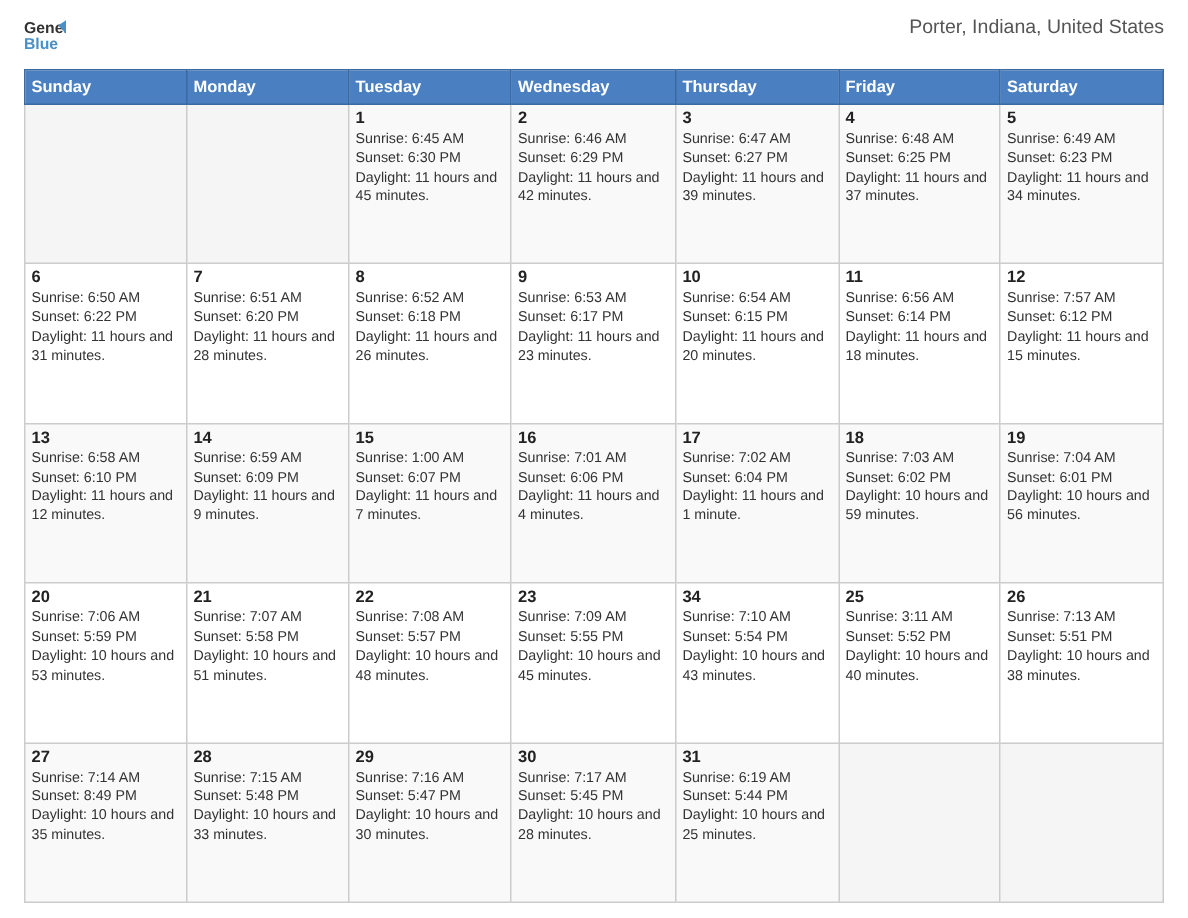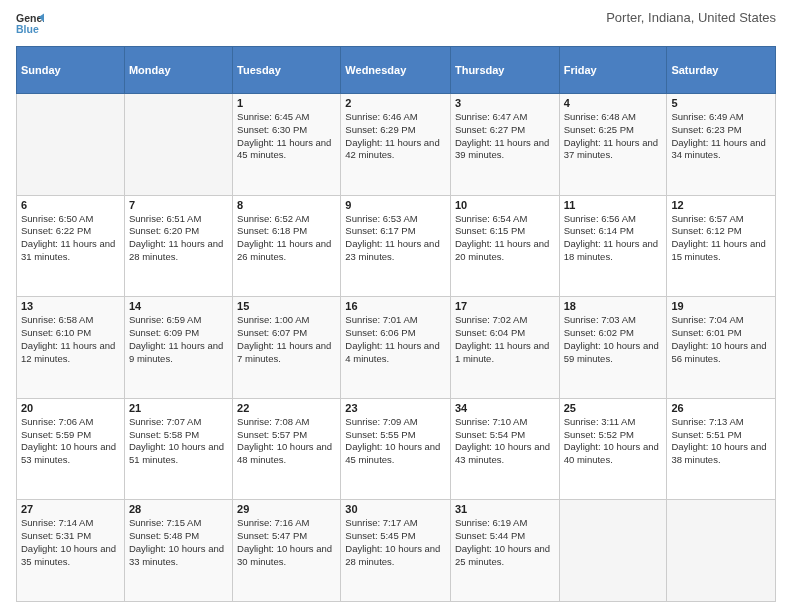--- a/index.html
+++ b/index.html
@@ -46,21 +46,21 @@
     }
     .calendar {
       flex: 1;
       border-collapse: collapse;
       width: 100%;
       font-size: 10px;
     }
     .calendar th {
       background-color: #4a7fc1;
       color: #fff;
-      padding: 17px 4px;
+      padding: 5px 4px;
       text-align: left;
       font-size: 11px;
       font-weight: bold;
       border: 1px solid #3a6aa0;
     }
     .calendar td {
       border: 1px solid #ccc;
       padding: 3px 4px;
       vertical-align: top;
       width: 113px;
@@ -189,21 +189,21 @@
 Daylight: 11 hours and 20 minutes.</div>
           </td>
           <td>
             <span class="day-number">11</span>
             <div class="day-info">Sunrise: 6:56 AM
 Sunset: 6:14 PM
 Daylight: 11 hours and 18 minutes.</div>
           </td>
           <td>
             <span class="day-number">12</span>
-            <div class="day-info">Sunrise: 6:57 AM
+            <div class="day-info">Sunrise: 7:57 AM
 Sunset: 6:12 PM
 Daylight: 11 hours and 15 minutes.</div>
           </td>
         </tr>
         <tr>
           <td>
             <span class="day-number">13</span>
             <div class="day-info">Sunrise: 6:58 AM
 Sunset: 6:10 PM
 Daylight: 11 hours and 12 minutes.</div>
@@ -286,21 +286,21 @@
             <span class="day-number">26</span>
             <div class="day-info">Sunrise: 7:13 AM
 Sunset: 5:51 PM
 Daylight: 10 hours and 38 minutes.</div>
           </td>
         </tr>
         <tr>
           <td>
             <span class="day-number">27</span>
             <div class="day-info">Sunrise: 7:14 AM
-Sunset: 5:31 PM
+Sunset: 8:49 PM
 Daylight: 10 hours and 35 minutes.</div>
           </td>
           <td>
             <span class="day-number">28</span>
             <div class="day-info">Sunrise: 7:15 AM
 Sunset: 5:48 PM
 Daylight: 10 hours and 33 minutes.</div>
           </td>
           <td>
             <span class="day-number">29</span>

